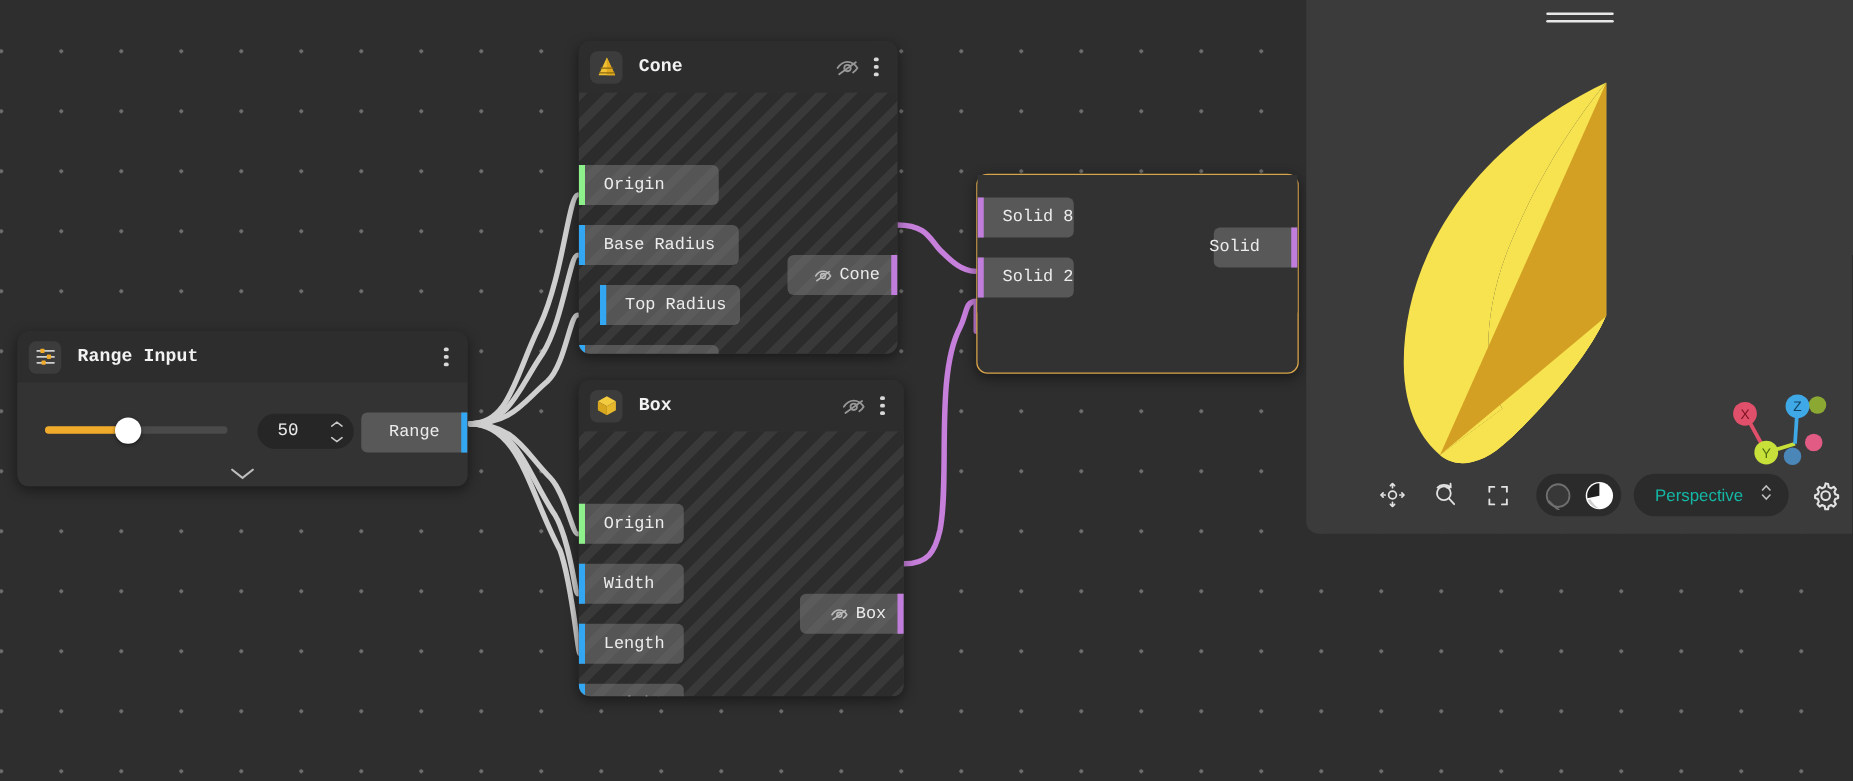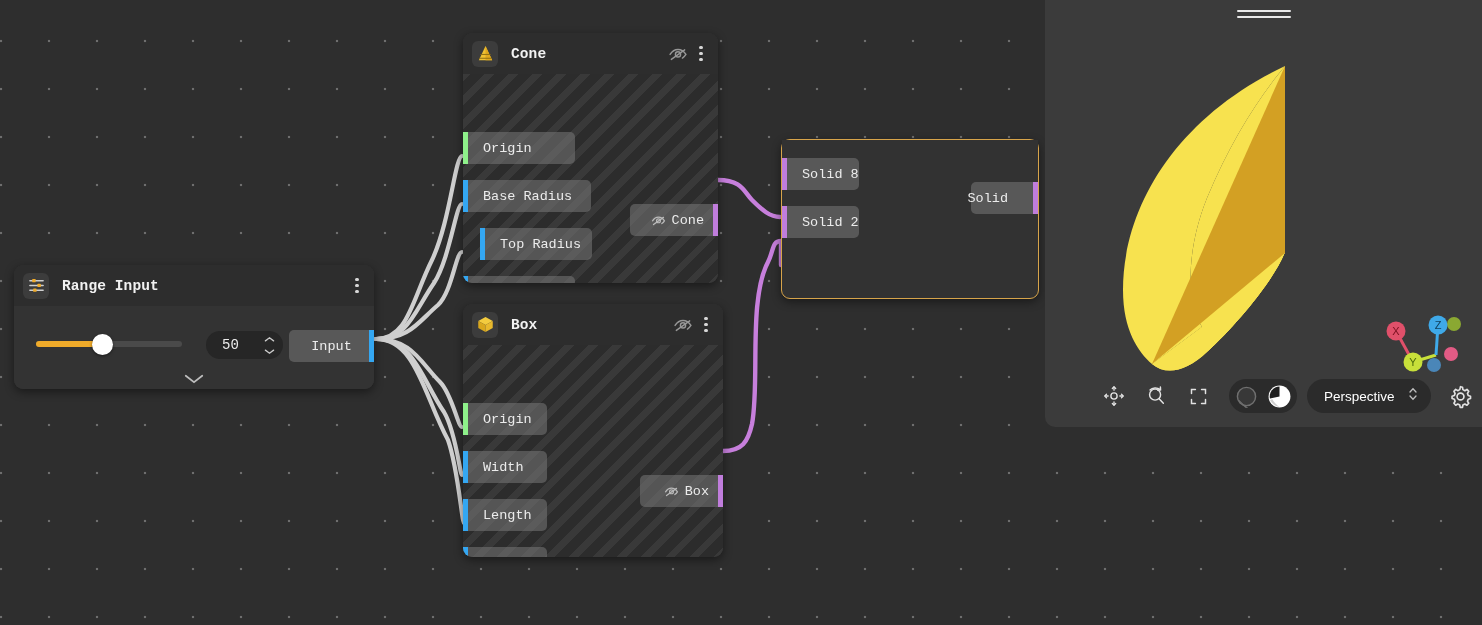--- a/index.html
+++ b/index.html
@@ -206,21 +206,21 @@
     background: #2b2b2b; border-radius: 17px;
     display: flex; align-items: center; gap: 6px;
   }
   .shade-opt { width: 27px; height: 27px; display:flex; align-items:center; justify-content:center; }
   .persp {
     margin-left: 10px;
     height: 34px; padding: 0 13px 0 17px;
     background: #2b2b2b; border-radius: 17px;
     display: flex; align-items: center; gap: 13px;
   }
-  .persp-label { color: #ffffff; font-size: 13.5px; }
+  .persp-label { color: #14b8a6; font-size: 13.5px; }
   .gear-btn { margin-left: 14px; width: 32px; height: 32px; display:flex; align-items:center; justify-content:center; }
 </style>
 </head>
 <body>
 
 <div id="app">
 
   <div id="canvas"></div>
 
   <svg id="wires" width="1482" height="625">
@@ -386,21 +386,21 @@
           <svg width="11" height="7" viewBox="0 0 12 7" fill="none" stroke="#c9c9c9" stroke-width="1.4" stroke-linecap="round">
               <path d="M1.5,5 L6,1.6 L10.5,5"></path>
             </svg>
           <svg width="11" height="7" viewBox="0 0 12 7" fill="none" stroke="#c9c9c9" stroke-width="1.4" stroke-linecap="round">
               <path d="M1.5,2 L6,5.4 L10.5,2"></path>
             </svg>
         </span>
       </div>
 
       <div class="port out blue" style="top:24px; width:85px; justify-content:center; padding-right:0;">
-        <span>Input</span>
+        <span>Range</span>
       </div>
 
       <div class="expander">
         <svg width="22" height="12" viewBox="0 0 24 13" fill="none" stroke="#bdbdbd" stroke-width="1.9" stroke-linecap="round">
             <path d="M3,3 L12,10 L21,3"></path>
           </svg>
       </div>
     </div>
   </div>
 

